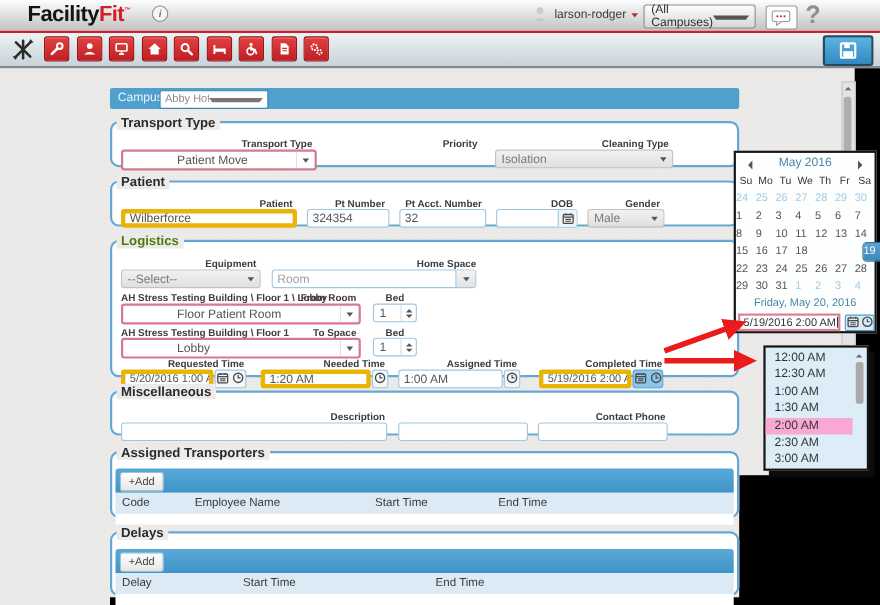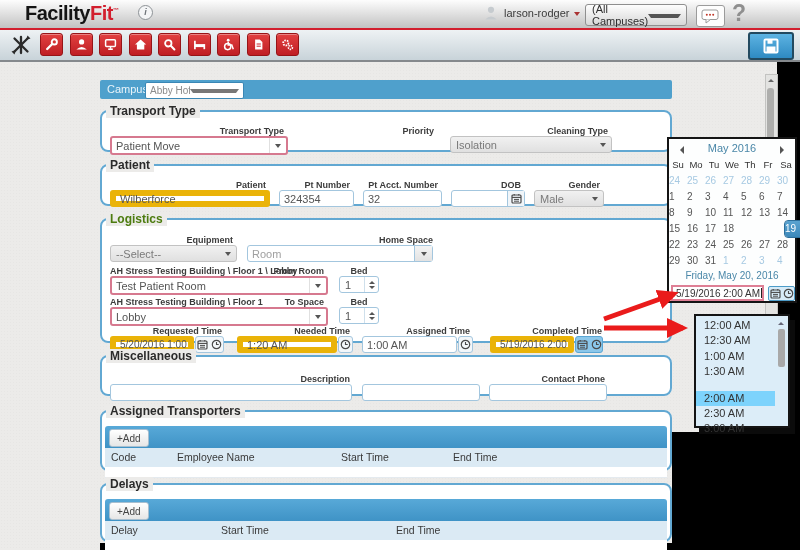--- a/index.html
+++ b/index.html
@@ -59,28 +59,28 @@
   #fs-tt{top:104px;height:48px;} #fs-pt{top:158px;height:48px;} #fs-lg{top:212px;height:131px;}
   #fs-ms{top:349px;height:47px;} #fs-at{top:404px;height:67px;} #fs-dl{top:477px;height:65px;}
 
   .fld-label{position:absolute;font-size:9px;font-weight:700;color:#3c3c3c;text-align:right;padding-right:4px;box-sizing:border-box;white-space:nowrap;}
   .fld-label.ctr{text-align:center;padding:0;}
   .path-label{position:absolute;font-size:9px;font-weight:700;color:#3c3c3c;white-space:nowrap;}
 
   .inp{position:absolute;height:17px;background:#fff;border:1px solid #a3c6de;border-radius:3px;font-size:11px;color:#555;
        display:flex;align-items:center;box-sizing:border-box;}
   .inp .val{flex:1;padding-left:4px;white-space:nowrap;overflow:hidden;}
-  .inp.invalid{border:6px solid #eab308;}
+  .inp.invalid{border:4px solid #eab308;}
   .inp .ph{color:#a0a0a0;}
   .dd{position:absolute;height:17px;background:linear-gradient(#f1f1f1,#e0e0e0);border:1px solid #c2c2c2;border-radius:3px;
       font-size:11px;color:#7a7a7a;display:flex;align-items:center;box-sizing:border-box;}
   .dd .val{flex:1;padding-left:5px;white-space:nowrap;overflow:hidden;}
   .dd .caret{margin-right:5px;border-top-color:#565656;}
   .ddw{position:absolute;height:19px;background:#fff;border:2px solid #d6798f;border-radius:3px;font-size:11px;color:#555;
-      display:flex;align-items:center;box-sizing:border-box;}
+      display:flex;align-items:center;box-sizing:border-box;padding-left:45px;}
   .ddw .val{flex:1;padding-left:4px;white-space:nowrap;overflow:hidden;}
   .ddw .btn{width:16px;align-self:stretch;border-left:1px solid #e0e0e0;display:flex;align-items:center;justify-content:center;}
   .combo-btn{width:17px;align-self:stretch;border-left:1px solid #a3c6de;background:linear-gradient(#f4f4f4,#e2e2e2);display:flex;align-items:center;justify-content:center;}
   .seg{position:absolute;height:17px;border:1px solid #a3c6de;background:#f3f7fa;border-radius:3px;display:flex;align-items:center;justify-content:center;gap:3px;box-sizing:border-box;}
   .seg.hl{background:#8bc7ea;border-color:#5aa6d4;}
   .iconseg{width:16px;align-self:stretch;border-left:1px solid #a3c6de;background:#f0f5f9;display:flex;align-items:center;justify-content:center;}
   .spinner{position:absolute;height:17px;background:#fff;border:1px solid #a3c6de;border-radius:3px;display:flex;box-sizing:border-box;}
   .spinner .num{flex:1;font-size:11px;color:#555;display:flex;align-items:center;padding-left:5px;}
   .spinner .arrs{width:13px;border-left:1px solid #cfe0ec;display:flex;flex-direction:column;align-items:center;justify-content:center;gap:2px;}
   .tri-up{width:0;height:0;border:3px solid transparent;border-bottom-color:#555;}
@@ -113,21 +113,21 @@
       display:flex;align-items:center;padding-left:3px;box-sizing:border-box;white-space:nowrap;overflow:hidden;}
   .cursor-bar{display:inline-block;width:1px;height:10px;background:#222;margin-left:1px;}
   #cal-iconbox{position:absolute;left:99px;top:1px;width:27px;height:15px;border:1px solid #4d9cc8;background:#d7ebf7;border-radius:2px;
       display:flex;align-items:center;justify-content:center;gap:2px;box-sizing:border-box;}
 
   
   #timepop{position:absolute;left:694px;top:314px;width:96px;height:114px;background:#dcedf8;border:2px solid #141414;z-index:30;
       box-sizing:border-box;box-shadow:5px 6px 0 #0b0b0b;}
   #time-list{position:absolute;left:0;top:2px;right:13px;}
   .time-item{height:15.4px;line-height:15.4px;padding-left:8px;font-size:11px;color:#333;white-space:nowrap;}
-  .time-item.sel{background:#7dd3fc;margin-top:11px;}
+  .time-item.sel{background:#f9a8d4;}
   #time-scroll{position:absolute;right:2px;top:3px;width:9px;height:104px;}
   #time-scroll .arr{position:absolute;left:1px;top:0;width:0;height:0;border:3.5px solid transparent;border-bottom-color:#667;}
   #time-scroll .thumb{position:absolute;left:1px;top:10px;width:7px;height:38px;background:#a9a9a9;border-radius:2px;}
 
   #arrows{position:absolute;left:0;top:0;width:800px;height:550px;z-index:40;pointer-events:none;}
 </style>
 </head>
 <body>
 
 <div id="page">
@@ -316,21 +316,21 @@
         <span class="val ph">Room</span>
         <span class="combo-btn">
           <span class="caret"></span>
         </span>
       </div>
 
     <span class="path-label" style="left:8px;top:40px">AH Stress Testing Building \ Floor 1 \ Lobby</span>
     <span class="fld-label" style="left:120px;top:40px;width:106px">From Room</span>
     <span class="fld-label ctr" style="left:237px;top:40px;width:40px">Bed</span>
     <div class="ddw" style="left:8px;top:50px;width:218px">
-        <span class="val">Test Patient Room</span>
+        <span class="val">Floor Patient Room</span>
         <span class="btn">
           <span class="caret"></span>
         </span>
       </div>
     <div class="spinner" style="left:237px;top:50px;width:40px">
         <span class="num">1</span>
         <span class="arrs">
           <span class="tri-up"></span>
           <span class="tri-dn"></span>
         </span>

